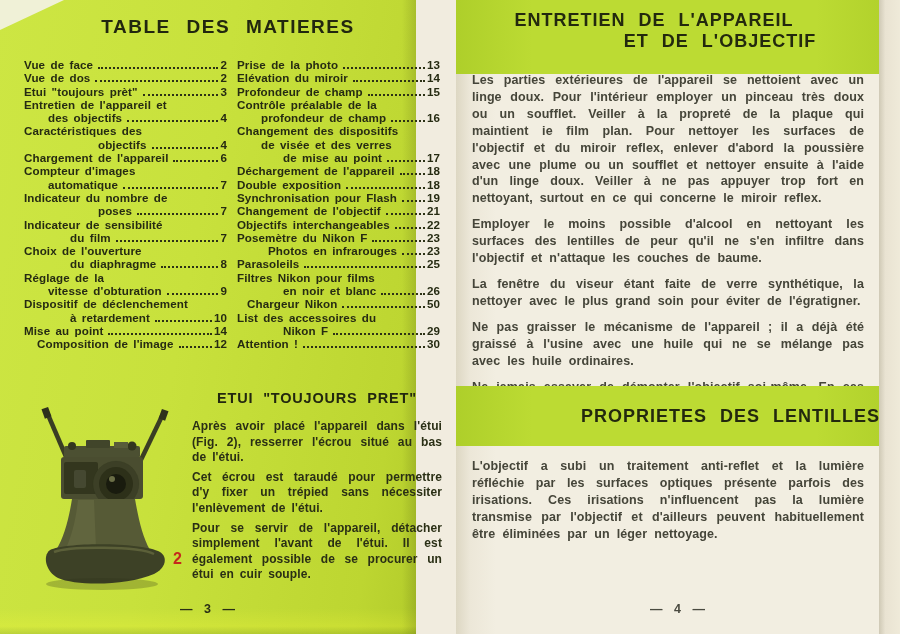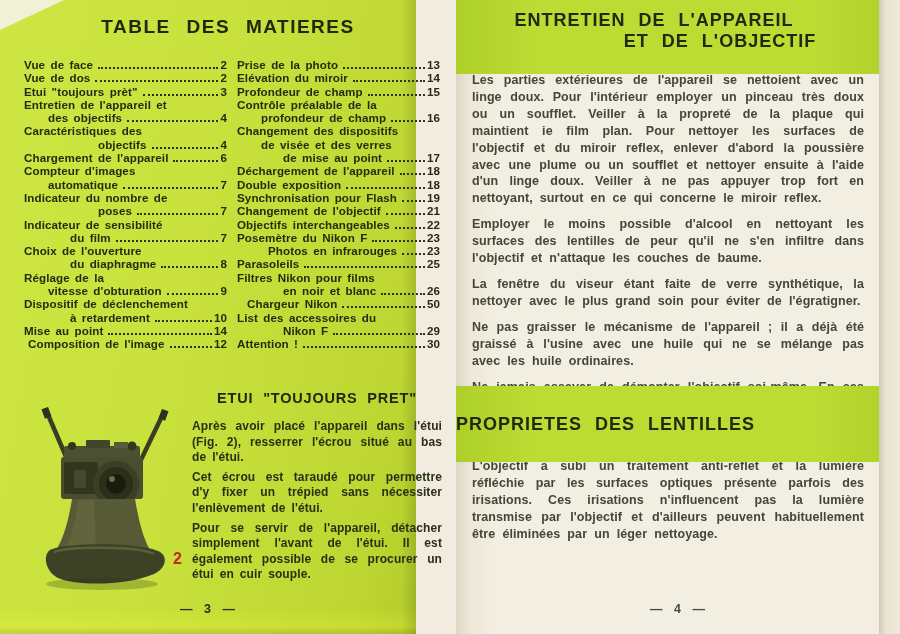--- a/index.html
+++ b/index.html
@@ -48,21 +48,21 @@
     background:linear-gradient(90deg,#ddd7c3 0px, #ece7d8 14px, #f2eee1 40px, #f2eee1 100%); }
   .right-edge { position:absolute; right:0; top:0; width:21px; height:634px;
     background:linear-gradient(90deg,#cfc9b5 0%, #e9e3d2 30%, #efead9 100%); z-index:3; }
   .band { position:absolute; left:0; width:424px; z-index:2;
     background:linear-gradient(90deg,#aecf2a 0%, #bcdb33 18%, #bcdb33 85%, #b2d22c 100%);
     color:#23290e; font-weight:bold; }
   .band1 { top:0; height:74px; padding-top:10px; }
   .band1 .line { font-size:18px; letter-spacing:1px; word-spacing:7px; text-align:center; line-height:21px; }
   .band1 .line1 { transform:translateX(-14px); }
   .band1 .line2 { transform:translateX(52px); }
-  .band2 { top:386px; height:76px; display:flex; align-items:center; justify-content:flex-start; }
+  .band2 { top:386px; height:60px; display:flex; align-items:center; justify-content:flex-end; }
   .band2 .line { font-size:18px; letter-spacing:1px; word-spacing:7px; }
 
   .body-text { position:absolute; left:16px; width:392px; z-index:1; }
   .sec1-text { top:72px; }
   .sec2-text { top:458px; }
   .body-text p { font-size:12.5px; line-height:16.9px; font-weight:bold; color:#454539;
     text-align:justify; word-spacing:3.5px; letter-spacing:.1px; margin-bottom:9px; }
 </style>
 </head>
 <body>
@@ -189,21 +189,21 @@
             <span class="toc-page">10</span>
           </div>
 
           <div class="toc-row">
             <span style="margin-left: 0px;">Mise au point</span>
             <span class="toc-leader"></span>
             <span class="toc-page">14</span>
           </div>
 
           <div class="toc-row">
-            <span style="margin-left: 4px;">Composition de l'image</span>
+            <span style="margin-left: 13px;">Composition de l'image</span>
             <span class="toc-leader"></span>
             <span class="toc-page">12</span>
           </div>
         </div>
       <div class="toc-col">
 
           <div class="toc-row">
             <span style="margin-left: 0px;">Prise de la photo</span>
             <span class="toc-leader"></span>
             <span class="toc-page">13</span>

